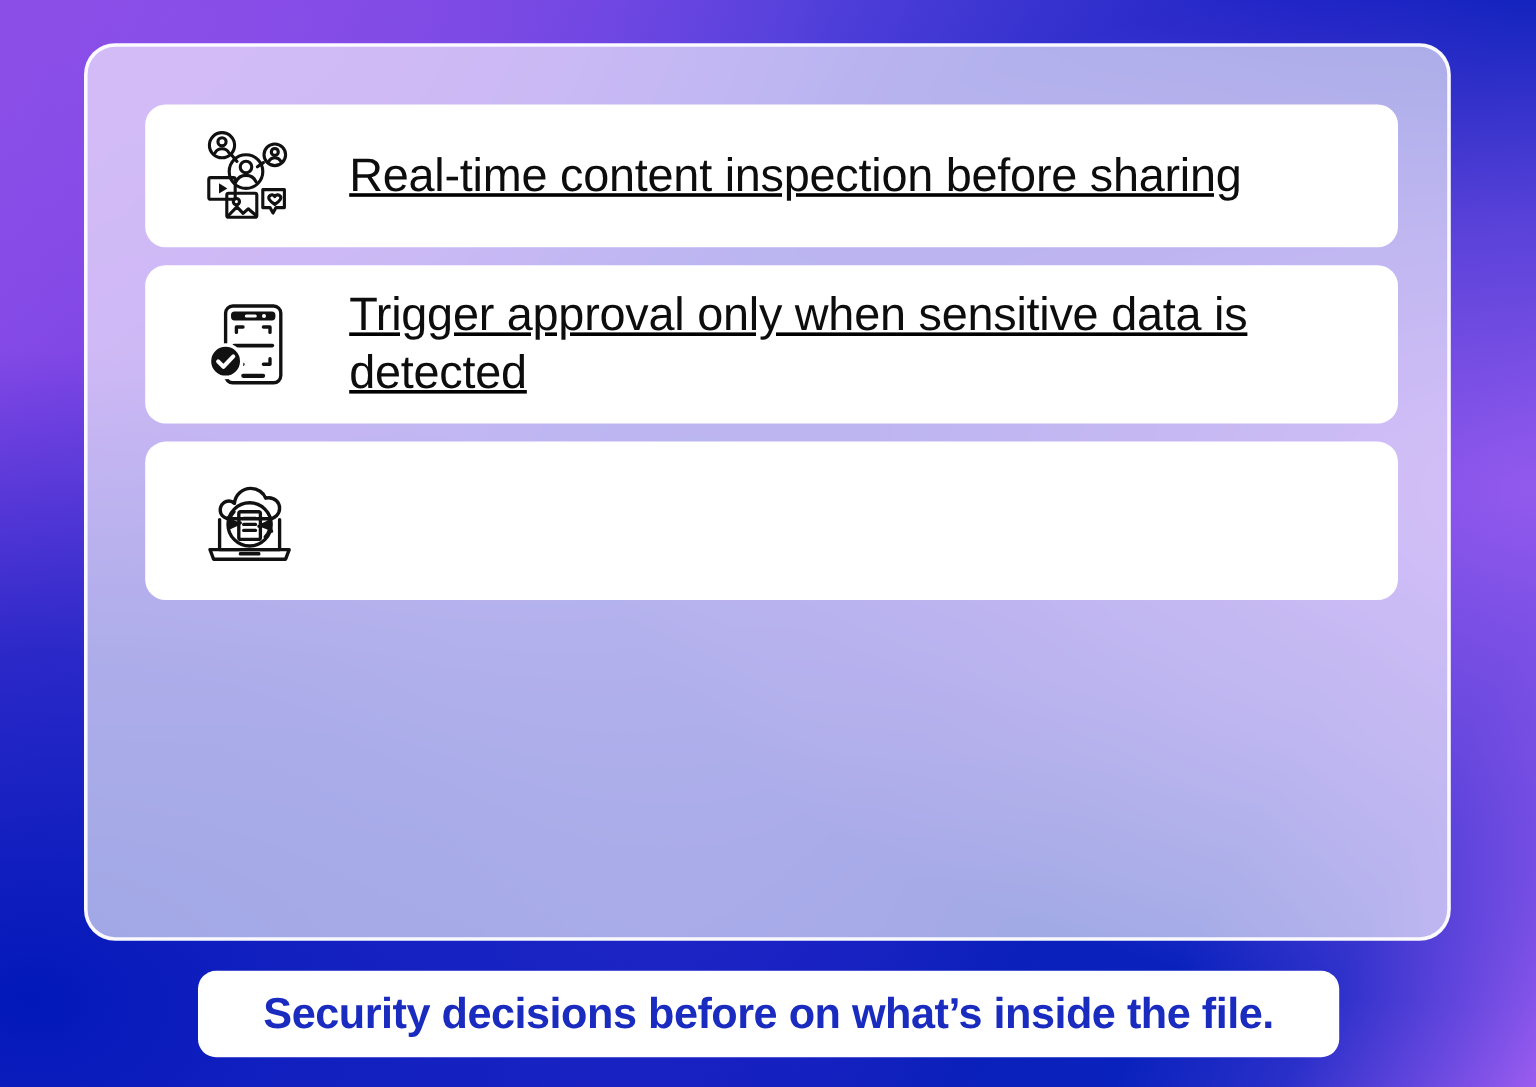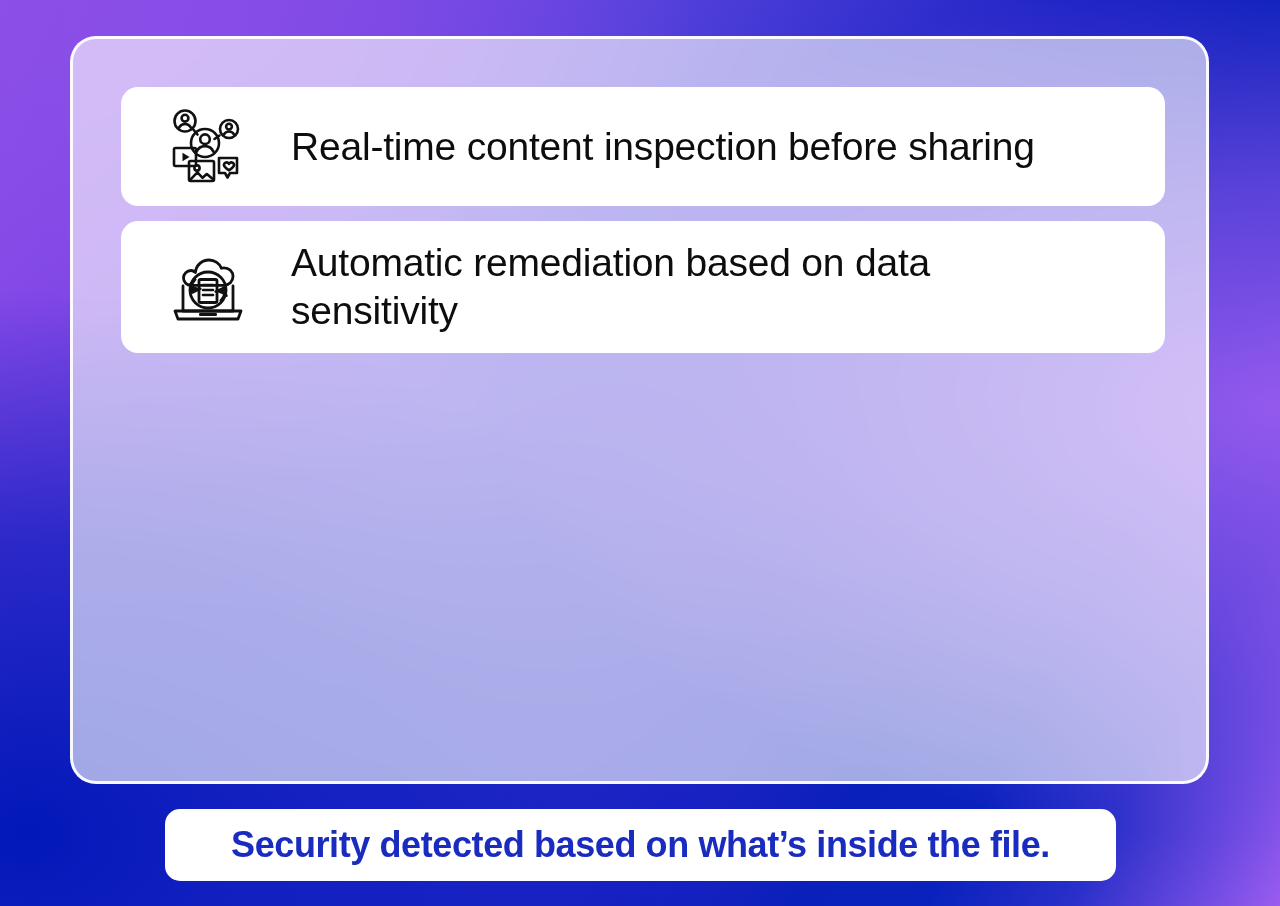--- a/index.html
+++ b/index.html
@@ -67,20 +67,21 @@
     gap: 15px;
   }
 
   .card {
     background: #ffffff;
     border-radius: 17px;
     display: flex;
     align-items: center;
     padding: 0 26px 0 40px;
     min-height: 119px;
+    text-decoration: underline;
   }
   .card.tall { min-height: 132px; }
 
   .card-icon {
     flex: 0 0 94px;
     width: 94px;
     height: 94px;
     display: flex;
     align-items: center;
     justify-content: center;
@@ -148,42 +149,57 @@
           <rect x="22" y="55" width="25" height="20" rx="1.5"></rect>
           <circle cx="30" cy="62" r="2.6"></circle>
           <path d="M23.4 73.6l7-7.2 5.2 5.4 4.2-3.8 6.6 5.6"></path>
           <path d="M52 52h18v15H63l-2.5 4.5L58 67h-6z"></path>
           <path d="M57.5 57.4c1.3-1.6 3.6-1.3 4.5.4.9-1.7 3.2-2 4.5-.4 1.3 1.6.4 3.7-4.5 6.9-4.9-3.2-5.8-5.3-4.5-6.9z"></path>
         </svg>
       </span>
       <span class="card-text">Real-time content inspection before sharing</span>
     </div>
 
+    <div class="card tall">
+      <span class="card-icon">
+        <svg width="80" height="80" viewBox="0 0 80 80" fill="none" stroke="#111" stroke-width="2.8" stroke-linecap="round" stroke-linejoin="round">
+          <rect x="20" y="8" width="46" height="64" rx="6"></rect>
+          <rect x="24.5" y="12.5" width="37" height="7.5" rx="3" fill="#111" stroke="none"></rect>
+          <rect x="36" y="15" width="10" height="2.6" rx="1.3" fill="#fff" stroke="none"></rect>
+          <circle cx="52" cy="16.3" r="1.7" fill="#fff" stroke="none"></circle>
+          <path d="M29 30v-4.5h5.5M57 30v-4.5h-5.5M29 52v4.5h5.5M57 52v4.5h-5.5"></path>
+          <line x1="27" y1="41" x2="59" y2="41" stroke-width="3"></line>
+          <rect x="33" y="64.5" width="20" height="3.4" rx="1.7" fill="#111" stroke="none"></rect>
+          <circle cx="20" cy="54" r="13.5" fill="#111" stroke="#fff" stroke-width="3"></circle>
+          <path d="M13.8 54.2l4.4 4.4 8.2-8.6" stroke="#fff" stroke-width="3.4"></path>
+        </svg>
+      </span>
+      <span class="card-text">Trigger approval only when sensitive data is detected</span>
+    </div>
 
 
     <div class="card tall">
       <span class="card-icon">
         <svg width="82" height="82" viewBox="0 0 82 82" fill="none" stroke="#111" stroke-width="2.8" stroke-linecap="round" stroke-linejoin="round">
           <path d="M24 24.5c-4.2 0-7.5 3.3-7.5 7.4 0 4.1 3.3 7.4 7.5 7.4h33c5 0 9-3.9 9-8.8 0-4.8-4-8.7-9-8.7-.9 0-1.8.1-2.6.4C52.7 17.6 47.8 14 42 14c-7.2 0-13.1 5.5-13.6 12.5-1.3-1.2-2.8-2-4.4-2z"></path>
           <circle cx="41" cy="44" r="18"></circle>
           <path d="M28 33.5c-3.4 3.4-4.4 8.4-2.9 12.8"></path>
           <path d="M54 54.5c3.4-3.4 4.4-8.4 2.9-12.8"></path>
           <path d="M22.5 38.5l3.3 7.8 7.6-3.6" fill="#111" stroke="#111" stroke-width="2.4"></path>
           <path d="M59.5 49.8l-3.3-7.8-7.6 3.6" fill="#111" stroke="#111" stroke-width="2.4"></path>
           <rect x="32" y="33.5" width="18" height="23" rx="1.6"></rect>
           <line x1="36" y1="39" x2="46" y2="39" stroke-width="2.6"></line>
           <line x1="36" y1="44" x2="46" y2="44" stroke-width="2.6"></line>
           <line x1="36" y1="49" x2="46" y2="49" stroke-width="2.6"></line>
           <path d="M16 40v25h50V40"></path>
           <path d="M8 65h66l-3 8H11z"></path>
           <rect x="32" y="67" width="18" height="3" rx="1.2" fill="#111" stroke="none"></rect>
         </svg>
       </span>
-      <span class="card-text">Automatic remediation based on data sensitivity</span>
     </div>
 
 
   </div>
 </div>
 
 <div id="banner">
-  <span id="banner-text">Security detected based on what’s inside the file.</span>
+  <span id="banner-text">Security decisions before on what’s inside the file.</span>
 </div>
 
 </body></html>

